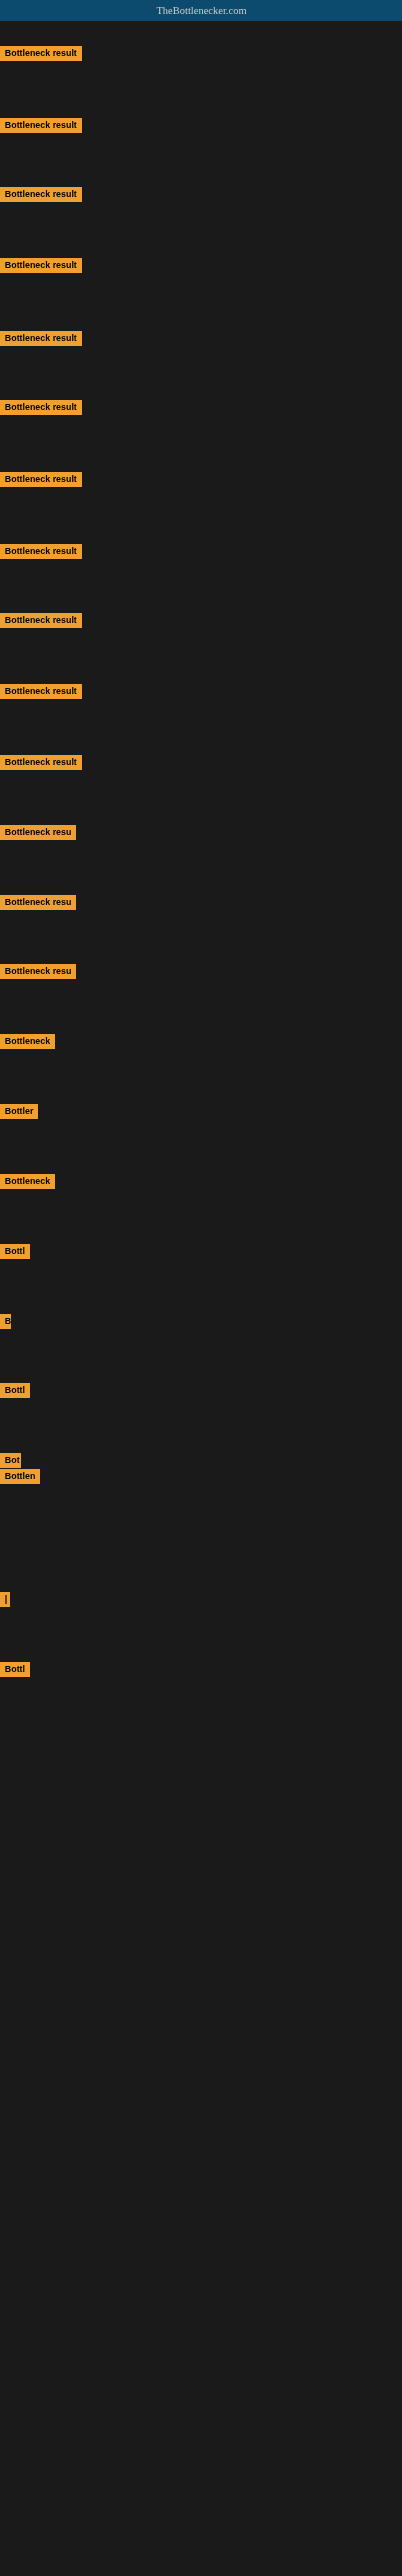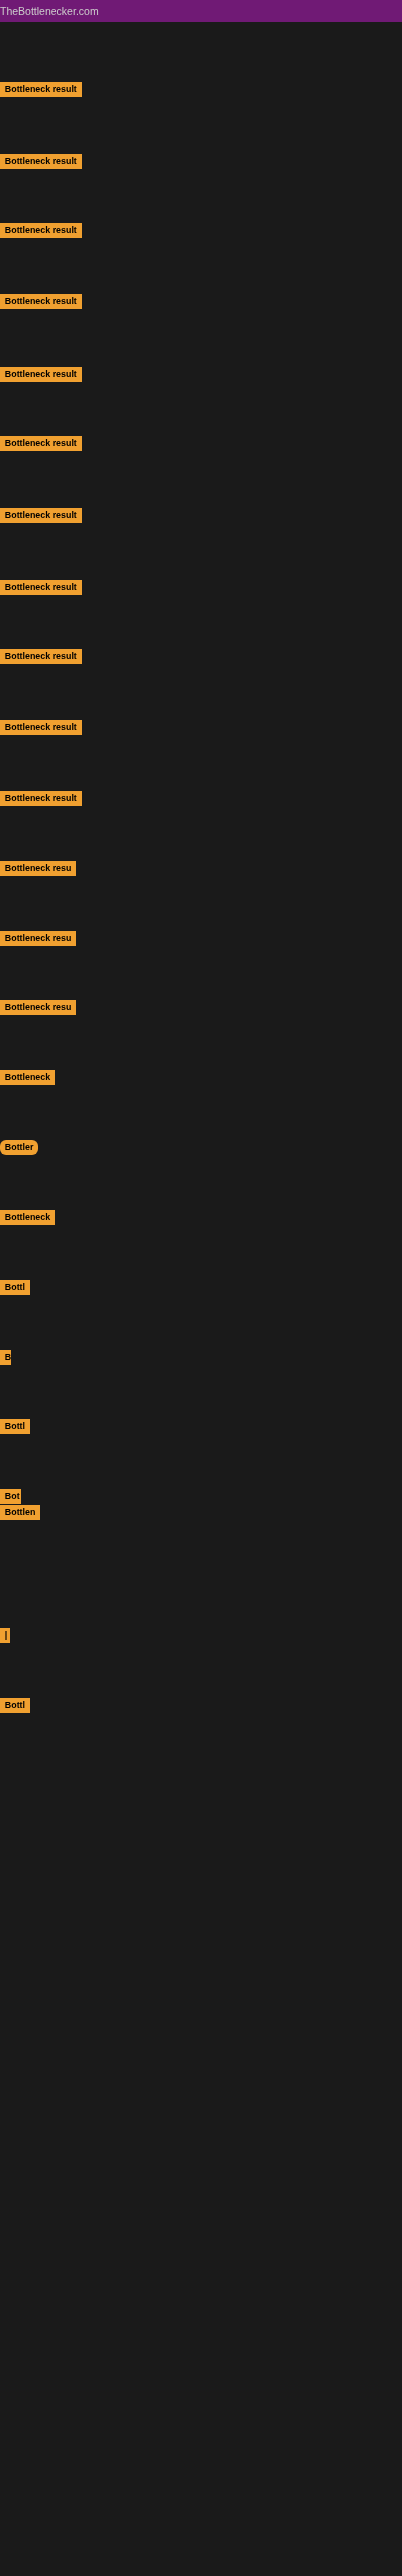--- a/index.html
+++ b/index.html
@@ -10,30 +10,31 @@
 
     body {
       width: 403px;
       min-height: 2576px;
       background-color: #1a1a1a;
       font-family: Arial, sans-serif;
       position: relative;
     }
 
     .site-title {
+      text-align: center;
       color: #cccccc;
       font-size: 10.5px;
       padding: 4.8px 0;
-      background-color: #701a75;
+      background-color: #0c4a6e;
+      font-family: Liberation Serif, serif;
     }
 
     .badge-container {
       position: absolute;
       left: 0;
-      margin-top: 36px;
     }
 
     .badge {
       background-color: #f0a030;
       color: #000000;
       font-size: 8.9px;
       font-weight: bold;
       padding: 2.4px 4.8px;
       display: inline-block;
       white-space: nowrap;
@@ -56,21 +57,21 @@
     <div class="badge-container" style="top: 400px; left: 0px;"><span class="badge" style="max-width: 97px;">Bottleneck result</span></div>
     <div class="badge-container" style="top: 472px; left: 0px;"><span class="badge" style="max-width: 97px;">Bottleneck result</span></div>
     <div class="badge-container" style="top: 544px; left: 0px;"><span class="badge" style="max-width: 97px;">Bottleneck result</span></div>
     <div class="badge-container" style="top: 613px; left: 0px;"><span class="badge" style="max-width: 97px;">Bottleneck result</span></div>
     <div class="badge-container" style="top: 684px; left: 0px;"><span class="badge" style="max-width: 97px;">Bottleneck result</span></div>
     <div class="badge-container" style="top: 755px; left: 0px;"><span class="badge" style="max-width: 89px;">Bottleneck result</span></div>
     <div class="badge-container" style="top: 825px; left: 0px;"><span class="badge" style="max-width: 82px;">Bottleneck resu</span></div>
     <div class="badge-container" style="top: 895px; left: 0px;"><span class="badge" style="max-width: 82px;">Bottleneck resu</span></div>
     <div class="badge-container" style="top: 964px; left: 0px;"><span class="badge" style="max-width: 82px;">Bottleneck resu</span></div>
     <div class="badge-container" style="top: 1034px; left: 0px;"><span class="badge" style="max-width: 58px;">Bottleneck</span></div>
-    <div class="badge-container" style="top: 1104px; left: 0px;"><span class="badge" style="max-width: 39px; border-radius: 6px;">Bottler</span></div>
+    <div class="badge-container" style="top: 1104px; left: 0px;"><span class="badge" style="max-width: 39px;">Bottler</span></div>
     <div class="badge-container" style="top: 1174px; left: 0px;"><span class="badge" style="max-width: 58px;">Bottleneck</span></div>
     <div class="badge-container" style="top: 1244px; left: 0px;"><span class="badge" style="max-width: 31px;">Bottl</span></div>
     <div class="badge-container" style="top: 1314px; left: 0px;"><span class="badge" style="max-width: 11.3px;">B</span></div>
     <div class="badge-container" style="top: 1383px; left: 0px;"><span class="badge" style="max-width: 31px;">Bottl</span></div>
     <div class="badge-container" style="top: 1453px; left: 0px;"><span class="badge" style="max-width: 21px; text-align: right;">Bot</span></div>
     <div class="badge-container" style="top: 1469px; left: 0px;"><span class="badge" style="max-width: 43px;">Bottlen</span></div>
     <div class="badge-container" style="top: 1592px; left: 0px;"><span class="badge" style="max-width: 6.4px;">|</span></div>
     <div class="badge-container" style="top: 1662px; left: 0px;"><span class="badge" style="max-width: 31px;">Bottl</span></div>
   </div>
 

